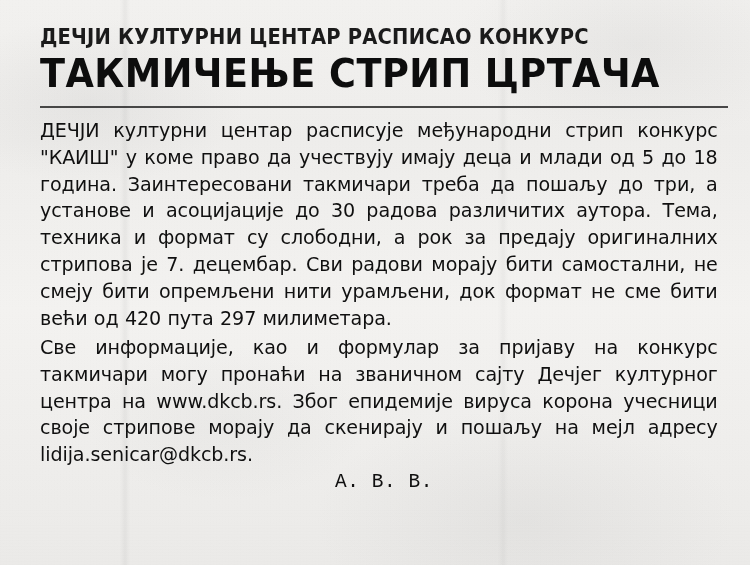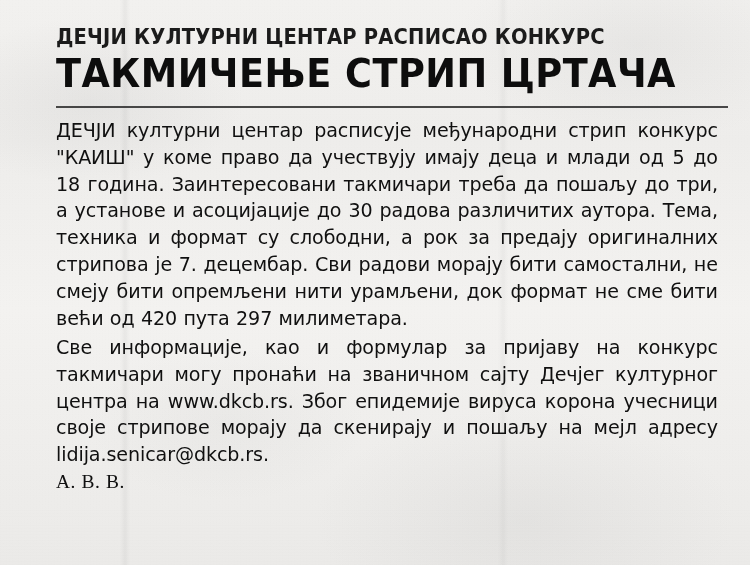--- a/index.html
+++ b/index.html
@@ -44,21 +44,21 @@
     position: absolute;
     top: 0;
     bottom: 0;
     width: 10px;
     background: linear-gradient(90deg, rgba(255,255,255,0) 0%, rgba(140,140,140,0.10) 50%, rgba(255,255,255,0) 100%);
     pointer-events: none;
   }
 
   .content {
     position: relative;
-    padding: 26px 22px 8px 56px;
+    padding: 26px 22px 8px 40px;
     box-sizing: border-box;
     z-index: 2;
   }
 
   .kicker {
     font-family: "DejaVu Sans", sans-serif;
     font-weight: 700;
     font-size: 21px;
     letter-spacing: 0.2px;
     color: #1b1b1b;
@@ -106,22 +106,22 @@
   .body p + p {
     margin-top: 2px;
   }
 
   .lead {
     font-weight: 400;
   }
 
   .sign {
     margin-top: 2px;
-    text-align: left;
-    font-family: Liberation Serif, serif;
+    text-align: center;
+    font-family: Liberation Mono, monospace;
     font-size: 19.4px;
     font-weight: 400;
     color: #101010;
     letter-spacing: 0.6px;
   }
 
   
   .body p, .kicker, .headline, .sign {
     text-rendering: optimizeLegibility;
   }

